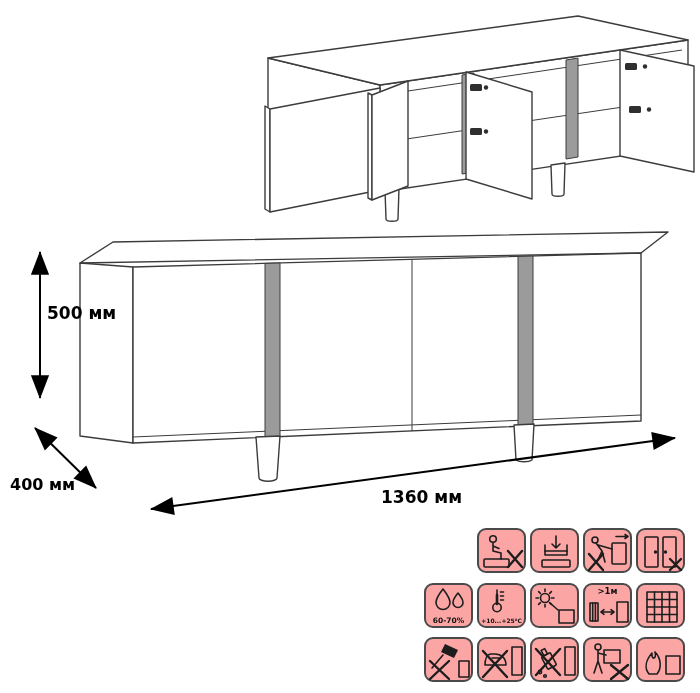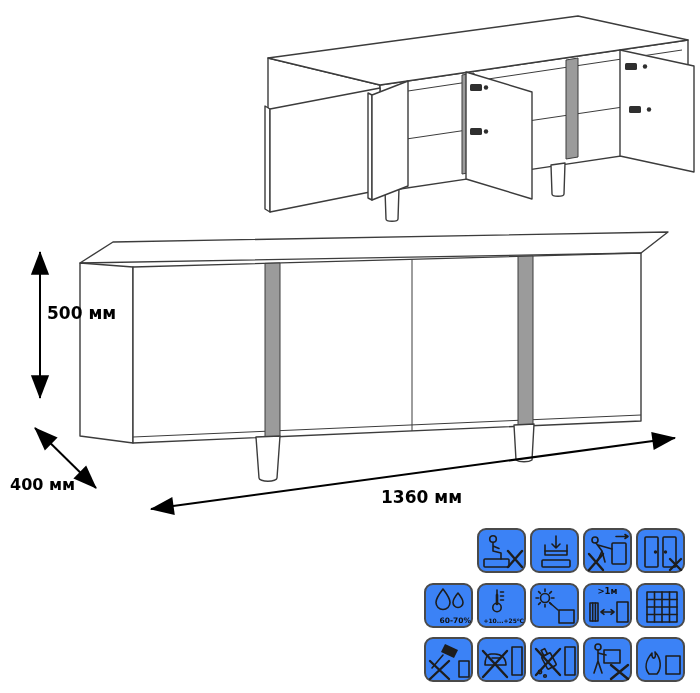--- a/index.html
+++ b/index.html
@@ -9,27 +9,27 @@
     font-family:"DejaVu Sans",sans-serif;
   }
   .drawing-svg{position:absolute;left:0;top:0;}
   .dim-line{stroke:#000;stroke-width:2;}
   .dim-label{font-family:"DejaVu Sans",sans-serif;font-weight:bold;fill:#000;}
   .carcass{fill:#ffffff;stroke:#3c3c3c;stroke-width:1.4;stroke-linejoin:round;}
   .thin{stroke:#3c3c3c;stroke-width:1;fill:none;}
   .divider{fill:#9b9b9b;stroke:#3c3c3c;stroke-width:1;}
   .tile{
     position:absolute;width:49px;height:45px;box-sizing:border-box;
-    border:2.4px solid #4a4a4a;border-radius:9px;background:#3b82f6;
+    border:2.4px solid #4a4a4a;border-radius:9px;background:#fca5a5;
   }
   .tile svg{position:absolute;left:2px;top:2px;}
   .pictogram-icon{stroke:#1d1d1d;fill:none;stroke-width:1.6;stroke-linecap:round;stroke-linejoin:round;}
   .xmark{stroke:#1d1d1d;stroke-width:2.4;fill:none;}
   .tile-text{
-    position:absolute;left:0;right:0;bottom:2px;text-align:right;
+    position:absolute;left:0;right:0;bottom:2px;text-align:center;
     font-size:7.5px;font-weight:bold;color:#111;line-height:1;
   }
   .tile-text-sm{font-size:6px;}
   .tile-text-top{
     position:absolute;left:0;right:0;top:2px;text-align:center;
     font-size:8.5px;font-weight:bold;color:#111;line-height:1;
   }
 </style>
 </head>
 <body>

